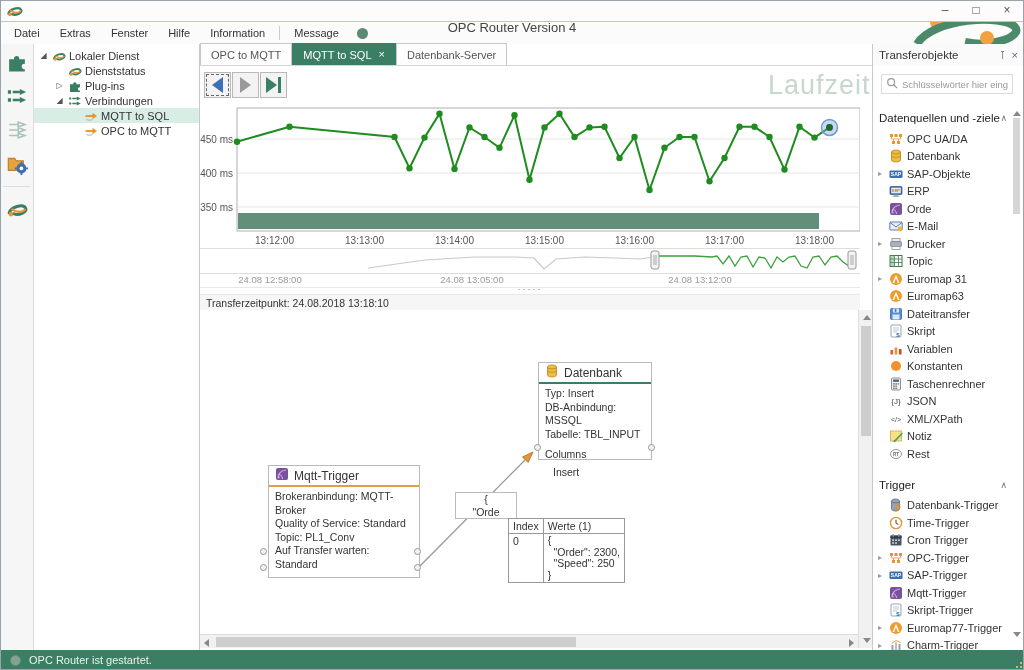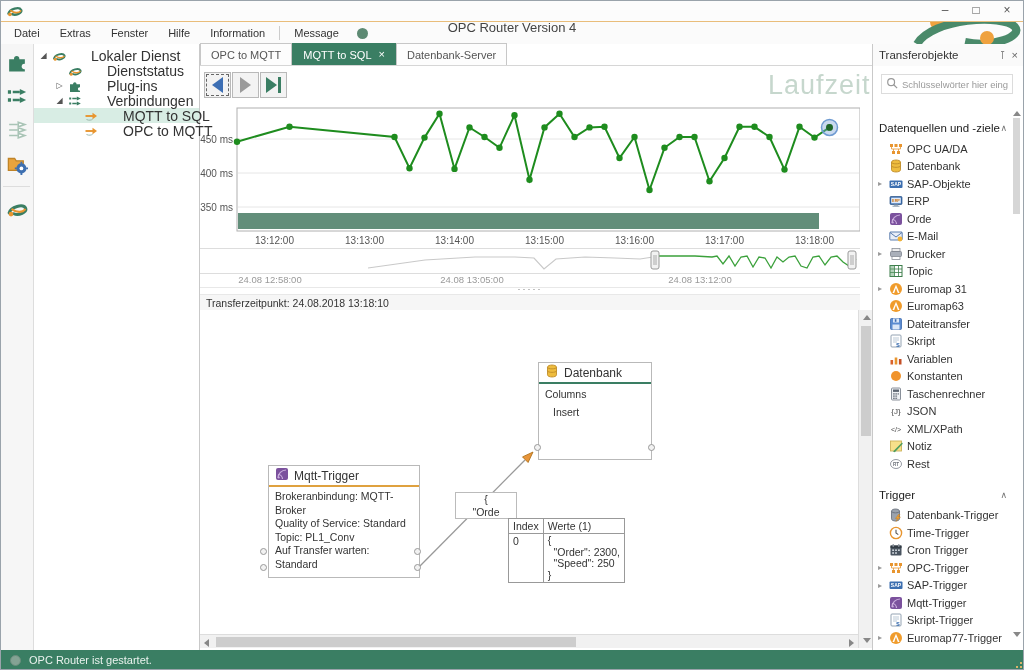--- a/index.html
+++ b/index.html
@@ -33,21 +33,21 @@
 
   
   #status-panel { position:absolute; left:34px; top:44px; width:166px; height:606px; background:#fff; border-right:1px solid #c9c9c9; z-index:2; }
   #status-header { height:22px; border-bottom:1px solid #e3e3e3; background:#fafafa; display:flex; align-items:center; padding:0 6px; }
   #status-title { flex:1; font-size:12px; color:#333; }
   .pin-left { width:0; height:0; border-top:4px solid transparent; border-bottom:4px solid transparent; border-right:6px solid #777; }
   #tree { padding-top:4px; }
   .tree-row { height:15px; display:flex; align-items:center; gap:3px; white-space:nowrap; }
   .tree-row.selected { background:#d8ede4; }
   .tree-exp { width:11px; font-size:8px; color:#555; text-align:center; flex:none; }
-  .tree-label { font-size:14px; color:#333;margin-left:22px; }
+  .tree-label { font-size:11px; color:#333; }
 
   
   #tabstrip { position:absolute; left:200px; top:44px; width:672px; height:22px; border-bottom:1px solid #d6d6d6; background:#fff; display:flex; align-items:flex-end; z-index:2; }
   .tab { height:22px; display:inline-flex; align-items:center; gap:7px; padding:0 10px; border:1px solid #c7c7c7; border-bottom:none; background:#fdfdfd; color:#555; }
   .tab.active { background:#3a7e63; border-color:#3a7e63; color:#fff; }
   .tab-close { font-size:11px; line-height:1; }
   #tab-overflow { position:absolute; right:14px; top:6px; font-size:7px; color:#777; }
 
   
   #toolbar { position:absolute; left:200px; top:66px; width:672px; height:38px; background:#fff; z-index:1; }
@@ -94,21 +94,21 @@
   .sb-up    { left:4px; top:5px; border-left:4px solid transparent; border-right:4px solid transparent; border-bottom:5px solid #888; }
   .sb-down  { left:4px; bottom:5px; border-left:4px solid transparent; border-right:4px solid transparent; border-top:5px solid #888; }
 
   
   #right-panel { position:absolute; left:872px; top:44px; width:152px; height:606px; background:#fff; border-left:1px solid #c9c9c9; z-index:5; overflow:hidden; }
   #rp-header { height:22px; display:flex; align-items:center; padding:0 6px; background:#fafafa; }
   #rp-title { flex:1; font-size:11.5px; color:#333; }
   .rp-glyph { color:#666; font-size:11px; margin-left:6px; }
   #search-box { position:absolute; left:8px; top:30px; width:132px; height:20px; border:1px solid #dcdcdc; background:#fff; display:flex; align-items:center; padding:0 4px; gap:4px; }
   #search-placeholder { color:#9a9a9a; font-size:9.5px; white-space:nowrap; overflow:hidden; }
-  #transfer-sections { position:absolute; left:0; top:72px; width:138px; }
+  #transfer-sections { position:absolute; left:0; top:62px; width:138px; }
   .section-header { display:flex; align-items:center; padding:6px 4px 6px 6px; font-size:11.5px; color:#222; }
   .section-header .chev { margin-left:auto; color:#777; font-size:9px; }
   .tobj-row { height:17.5px; display:flex; align-items:center; gap:4px; padding-left:2px; white-space:nowrap; }
   .tobj-exp { width:10px; font-size:8px; color:#999; text-align:center; flex:none; }
   .tobj-label { font-size:11px; color:#333; }
   #rp-scrollbar { position:absolute; right:2px; top:62px; width:11px; height:536px; }
   #rp-thumb { position:absolute; left:2px; top:12px; width:7px; height:96px; background:#d6d6d6; }
 
   
   #statusbar { position:absolute; left:0; top:650px; width:1024px; height:20px; background:#3a7e63; color:#fff; display:flex; align-items:center; z-index:10; }
@@ -405,20 +405,25 @@
   </div>
 
   <div class="node" style="left:338px; top:52px; width:114px; height:98px;">
     <div class="node-header accent-green">
       <span id="db-icon"><svg width="14" height="14" viewBox="0 0 14 14">
             <path d="M2.5 3.2c0-2.9 9-2.9 9 0v7.6c0 2.9-9 2.9-9 0z" fill="#eebc3e" stroke="#c08c28" stroke-width="0.9"></path>
             <path d="M2.5 3.2c0 2.2 9 2.2 9 0M2.5 6.7c0 2.2 9 2.2 9 0" fill="none" stroke="#c08c28" stroke-width="0.9"></path>
           </svg></span>
       <span>Datenbank</span>
     </div>
+    <div class="node-body" id="db-lines">
+        <div>Typ: Insert</div>
+        <div>DB-Anbindung: MSSQL</div>
+        <div>Tabelle: TBL_INPUT</div>
+      </div>
     <div class="node-gap"></div>
     <div class="node-body" style="padding-top:0">Columns</div>
     <div id="db-ports">
         <div class="port-row" style="padding-left: 14px;">Insert</div>
       </div>
   </div>
 
   <span class="port" style="left:60px; top:238px;"></span>
   <span class="port" style="left:60px; top:254px;"></span>
   <span class="port" style="left:214px; top:238px;"></span>

